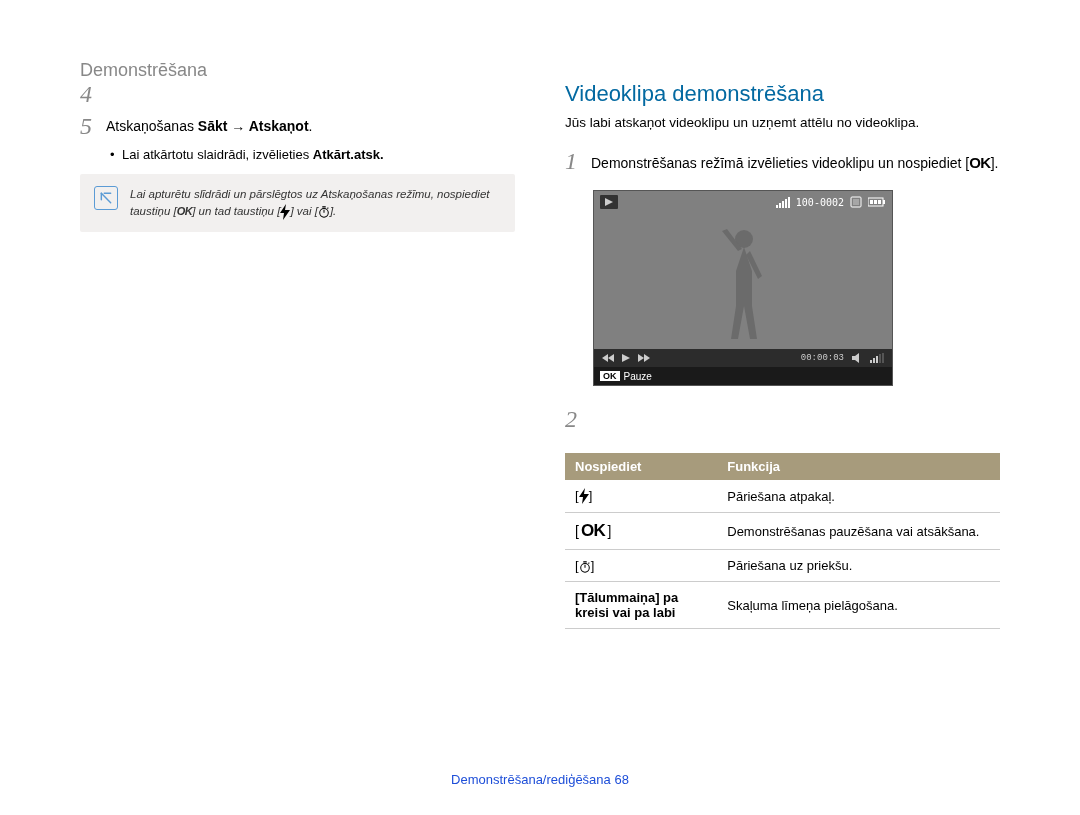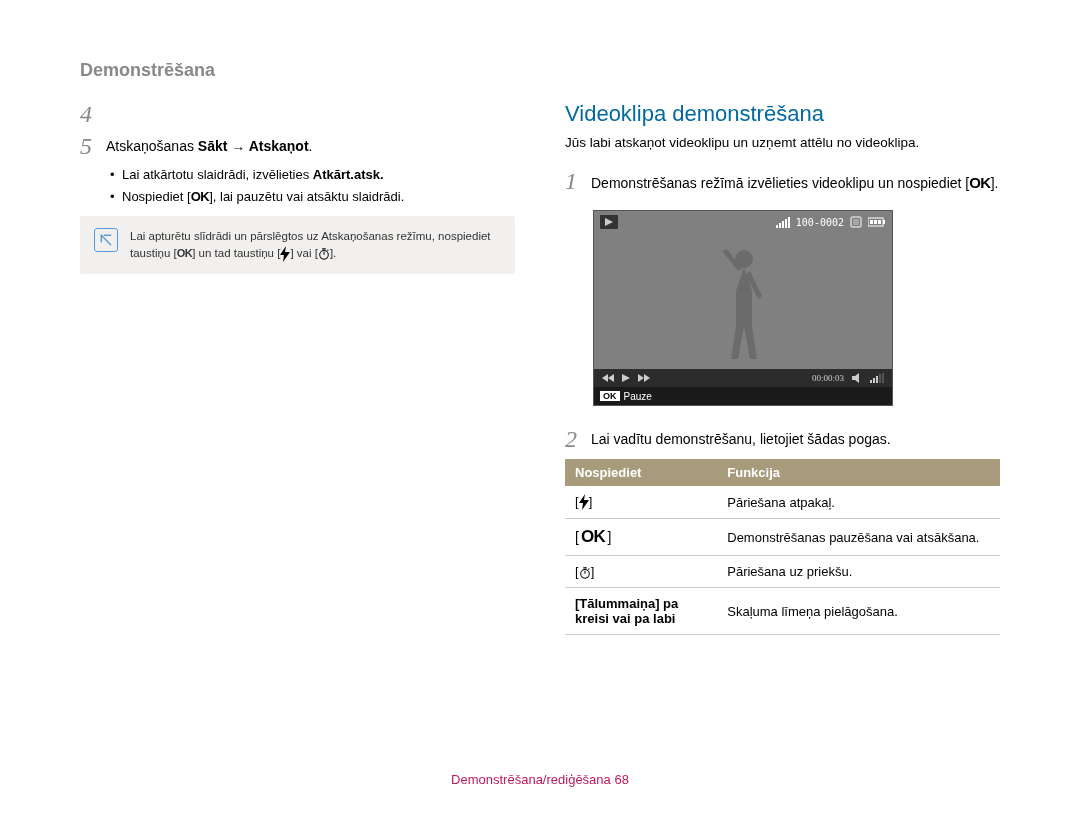--- a/index.html
+++ b/index.html
@@ -14,22 +14,21 @@
   }
   .page {
     padding: 60px 80px 40px 80px;
     box-sizing: border-box;
     height: 100%;
     position: relative;
   }
   .header-title {
     font-size: 18px;
     color: #888;
-    margin-bottom: 20px;
-    font-weight: bold;
+    font-weight: normal;
   }
   .cols {
     display: flex;
     gap: 50px;
   }
   .col-left, .col-right {
     flex: 1;
   }
   .step-row {
     display: flex;
@@ -91,20 +90,21 @@
     flex-shrink: 0;
   }
   .note-icon-wrap svg {
     width: 14px;
     height: 14px;
   }
   .note-text {
     font-size: 11.5px;
     color: #333;
     line-height: 1.45;
+    font-style: italic;
   }
   .section-title {
     font-size: 22px;
     color: #0369a1;
     font-weight: normal;
     margin: 0 0 8px 0;
   }
   .intro-text {
     font-size: 13.5px;
     margin-bottom: 18px;
@@ -168,21 +168,21 @@
     padding: 0 6px;
     display: flex;
     align-items: center;
     gap: 4px;
   }
   
   table.controls {
     width: 100%;
     border-collapse: collapse;
     font-size: 13px;
-    margin-top: 6px;
+    margin-top: 20px;
   }
   table.controls th {
     background: #A79B7C;
     color: #fff;
     text-align: left;
     padding: 6px 10px;
     font-weight: bold;
   }
   table.controls td {
     padding: 8px 10px;
@@ -203,21 +203,21 @@
   .ok-big .ok-text {
     font-size: 17px;
   }
   .footer {
     position: absolute;
     bottom: 28px;
     width: 100%;
     left: 0;
     text-align: center;
     font-size: 13px;
-    color: #be185d;
+    color: #1d4ed8;
   }
   .flash-icon {
     display: inline-block;
     width: 10px;
     vertical-align: middle;
   }
   .timer-icon {
     display: inline-block;
     width: 12px;
     vertical-align: middle;
@@ -237,23 +237,20 @@
       </div>
       <div class="step-row">
         <div class="step-num">5</div>
         <div class="step-text">
           <span>Atskaņošanas </span><strong>Sākt → Atskaņot</strong><span>.</span>
         </div>
       </div>
       <ul class="bullets">
         <li>
           <span>Lai atkārtotu slaidrādi, izvēlieties </span><strong>Atkārt.atsk.</strong>
-        </li>
-        <li>
-          <span>Nospiediet [</span><span class="ok-text">OK</span><span>], lai pauzētu vai atsāktu slaidrādi.</span>
         </li>
       </ul>
 
       <div class="note-box">
         <div class="note-icon-wrap">
           <svg viewBox="0 0 24 24" fill="none" stroke="#5B9BD5" stroke-width="2.5" stroke-linecap="round">
             <line x1="4" y1="4" x2="20" y2="20"></line>
             <polyline points="9 4 20 4"></polyline>
             <polyline points="4 15 4 4"></polyline>
           </svg>
@@ -327,41 +324,40 @@
               <polygon points="0,4 6,0 6,8" fill="#ccc"></polygon>
             </svg>
           <svg width="8" height="8" viewBox="0 0 8 8">
               <polygon points="0,0 8,4 0,8" fill="#ccc"></polygon>
             </svg>
           <svg width="12" height="8" viewBox="0 0 12 8">
               <polygon points="0,0 6,4 0,8" fill="#ccc"></polygon>
               <polygon points="6,0 12,4 6,8" fill="#ccc"></polygon>
             </svg>
           <div style="flex:1"></div>
-          <span style="font-family:Liberation Serif, serif">00:00:03</span>
+          <span style="font-family:Liberation Mono, monospace">00:00:03</span>
           <svg width="10" height="10" viewBox="0 0 10 10">
               <polygon points="0,3 3,3 7,0 7,10 3,7 0,7" fill="#ccc"></polygon>
             </svg>
           <div class="vol-bar">
             <span style="height:3px"></span>
               <span style="height:5px"></span>
               <span style="height:7px"></span>
               <span style="height:9px;background:#555"></span>
               <span style="height:10px;background:#555"></span>
           </div>
         </div>
         <div class="video-label">
           <span style="background:#fff;color:#000;padding:0 3px;font-weight:bold;font-size:9px">OK</span>
           <span>Pauze</span>
         </div>
       </div>
 
       <div class="step-row">
         <div class="step-num">2</div>
-        <div class="step-text">Lai vadītu demonstrēšanu, lietojiet šādas pogas.</div>
       </div>
 
       <table class="controls">
         <thead>
           <tr>
             <th style="width:35%">Nospiediet</th>
             <th>Funkcija</th>
           </tr>
         </thead>
         <tbody>

